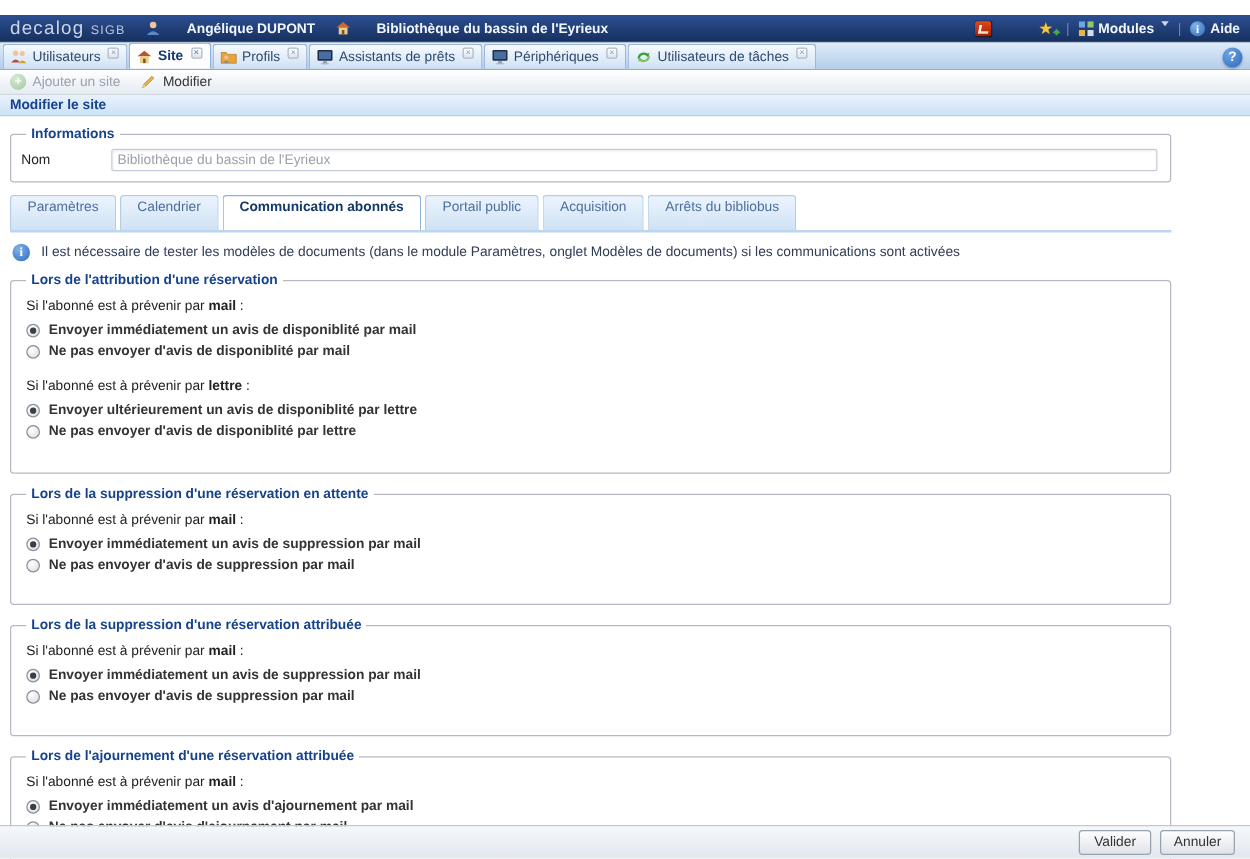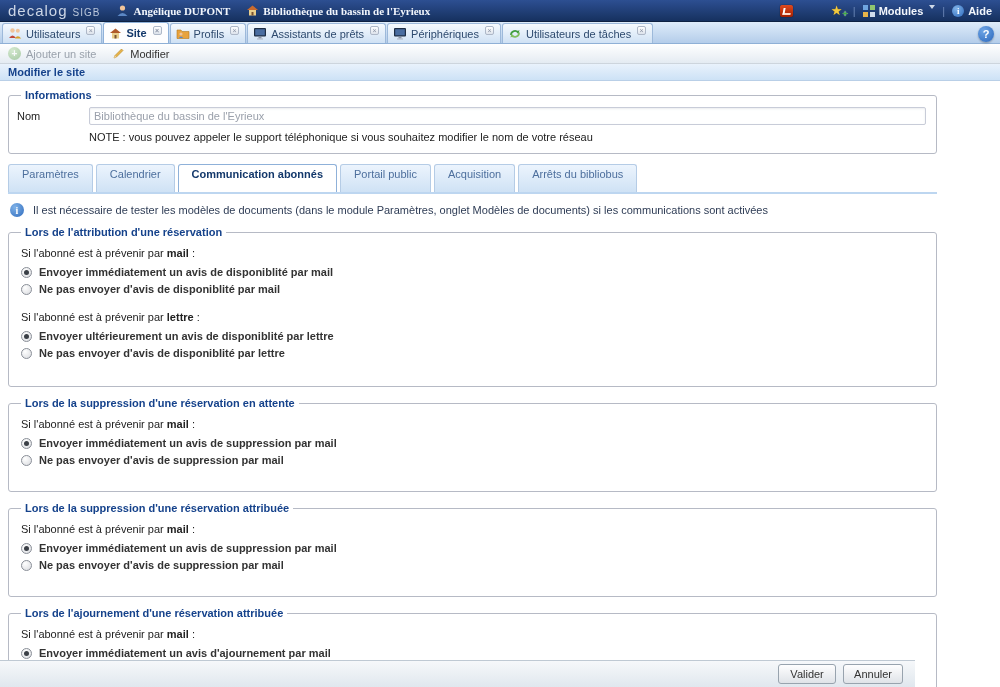--- a/index.html
+++ b/index.html
@@ -2,24 +2,24 @@
 <html><head>
 <meta charset="utf-8">
 <style>
   * { margin:0; padding:0; box-sizing:border-box; }
   html,body { width:1000px; height:687px; }
   body { font-family:"Liberation Sans", sans-serif; font-size:11px; color:#333; background:#fff; }
   .app { position:relative; width:1000px; height:687px; overflow:hidden; background:#fff; }
 
   
   .topbar { height:22px; background:linear-gradient(#2d4f92,#16315f); border-bottom:1px solid #0e2142;
-            display:flex; align-items:center; padding:0 8px; color:#fff; }
+            display:flex; align-items:center; padding:0 8px; color:#fff;margin-top:12px; }
   .logo { font-size:15px; color:#ccd6e6; letter-spacing:1px; font-weight:normal; }
   .logo-suffix { font-size:10px; color:#b9c6da; margin:3px 0 0 5px; letter-spacing:1px; }
-  .tb-item { display:flex; align-items:center; gap:4px; font-weight:bold; margin-left:16px; color:#f2f6fc;font-family:Liberation Serif, serif; }
+  .tb-item { display:flex; align-items:center; gap:20px; font-weight:bold; margin-left:16px; color:#f2f6fc; }
   .tb-right { margin-left:auto; display:flex; align-items:center; gap:7px; }
   .tb-sep { color:#6a85b5; font-weight:normal; }
   .tb-link { display:flex; align-items:flex-start; gap:4px; font-weight:bold; color:#f2f6fc; cursor:pointer; }
   .caret { width:0; height:0; border-left:3px solid transparent; border-right:3px solid transparent;
            border-top:4px solid #cfd9e8; margin-left:2px; }
   .ico { display:inline-flex; align-items:center; justify-content:center; }
   .info-circle { width:12px; height:12px; border-radius:50%; background:radial-gradient(circle at 35% 30%,#7fb2e8,#2f6bbd);
                  color:#fff; font-size:9px; font-weight:bold; font-family:"Liberation Serif",serif;
                  display:inline-flex; align-items:center; justify-content:center; }
   .star-wrap { position:relative; width:15px; height:14px; }
@@ -84,21 +84,21 @@
   .p-bold { font-weight:bold; }
   .radio-row { display:flex; align-items:center; gap:7px; margin:5px 0 5px 4px; cursor:pointer; }
   .radio { position:relative; width:11px; height:11px; border-radius:50%; border:1px solid #8a8f98;
            background:radial-gradient(circle at 35% 30%,#ffffff,#d8dade); flex:0 0 11px; }
   .radio.checked::after { content:""; position:absolute; left:2px; top:2px; width:5px; height:5px;
                           border-radius:50%; background:#3a3f46; }
   .opt-label { color:#333;font-weight:bold; }
   .section-pad { min-height:32px; }
 
   
-  .footer { position:absolute; left:0; bottom:0; width:915px; height:27px;
+  .footer { position:absolute; left:0; bottom:0; width:1000px; height:27px;
             background:linear-gradient(#f6f8fa,#e0e7ee); border-top:1px solid #bfc9d3;
             display:flex; align-items:center; justify-content:flex-end; gap:7px; padding-right:12px; }
   .btn { min-width:58px; height:20px; background:linear-gradient(#fefefe,#dfe3e8); border:1px solid #98a3ae;
          border-radius:3px; color:#333; font-family:"Liberation Sans",sans-serif; font-size:11px;
          cursor:pointer; padding:0 10px; }
   svg { display:block; }
 </style>
 </head>
 <body>
 
@@ -250,21 +250,20 @@
   <div class="page-header">Modifier le site</div>
 
   <div class="content">
 
     <fieldset>
       <legend>Informations</legend>
       <div class="form-row">
         <span class="form-label">Nom</span>
         <input class="form-input" type="text" readonly="" value="Bibliothèque du bassin de l'Eyrieux" style="">
       </div>
-      <div class="note-line">NOTE : vous pouvez appeler le support téléphonique si vous souhaitez modifier le nom de votre réseau</div>
     </fieldset>
 
     <div class="subtabs">
       <span class="stab">Paramètres</span>
       <span class="stab">Calendrier</span>
       <span class="stab active">Communication abonnés</span>
       <span class="stab">Portail public</span>
       <span class="stab">Acquisition</span>
       <span class="stab">Arrêts du bibliobus</span>
     </div>

